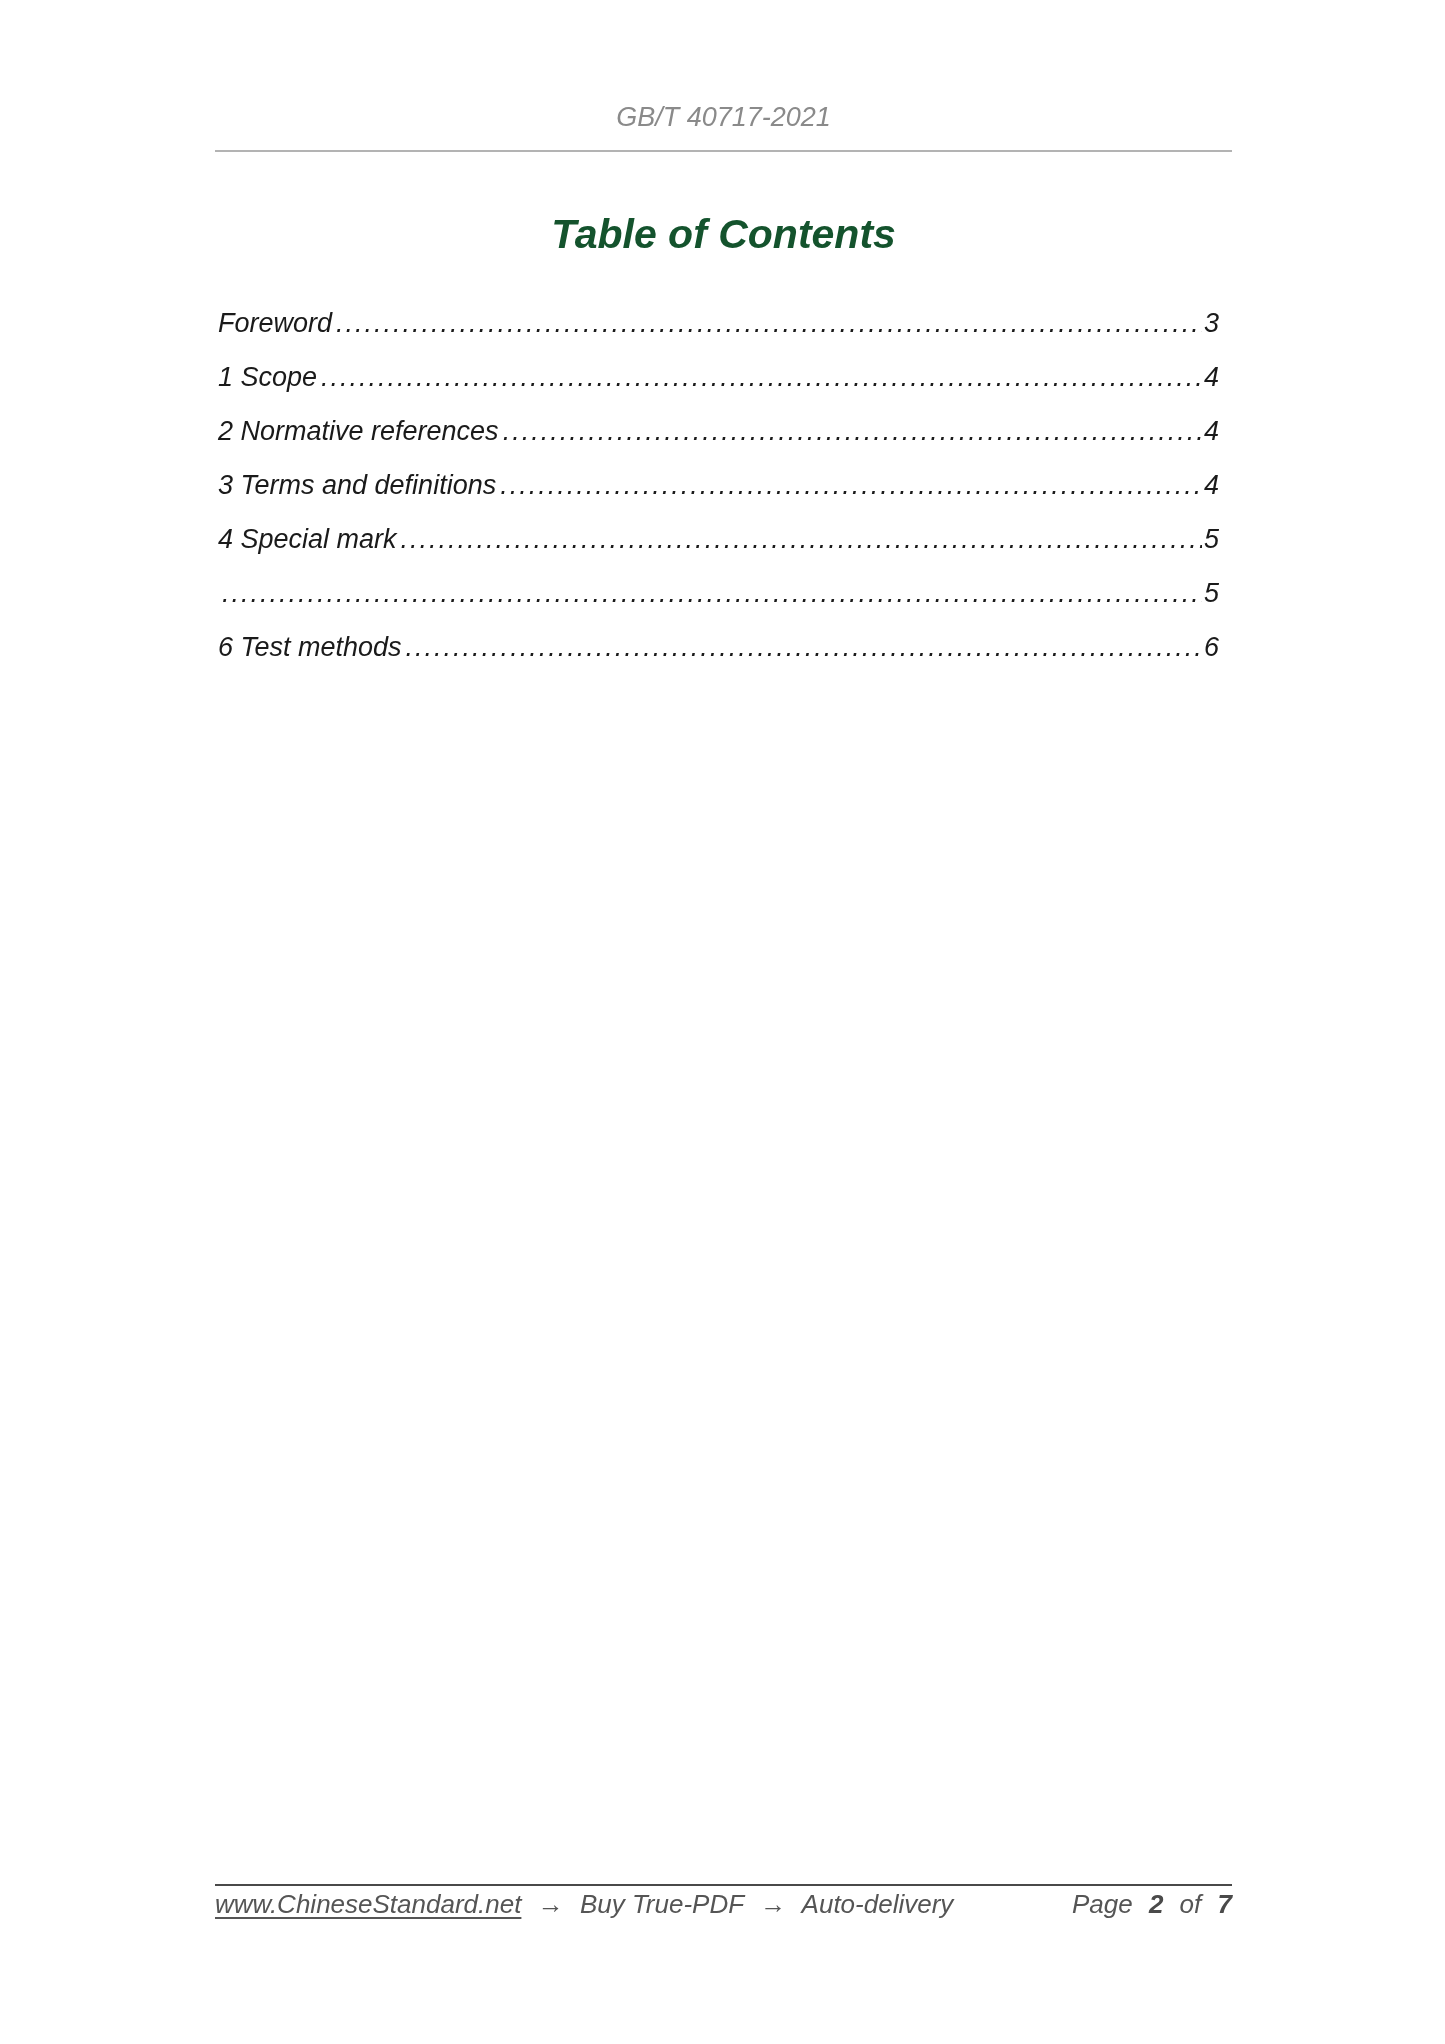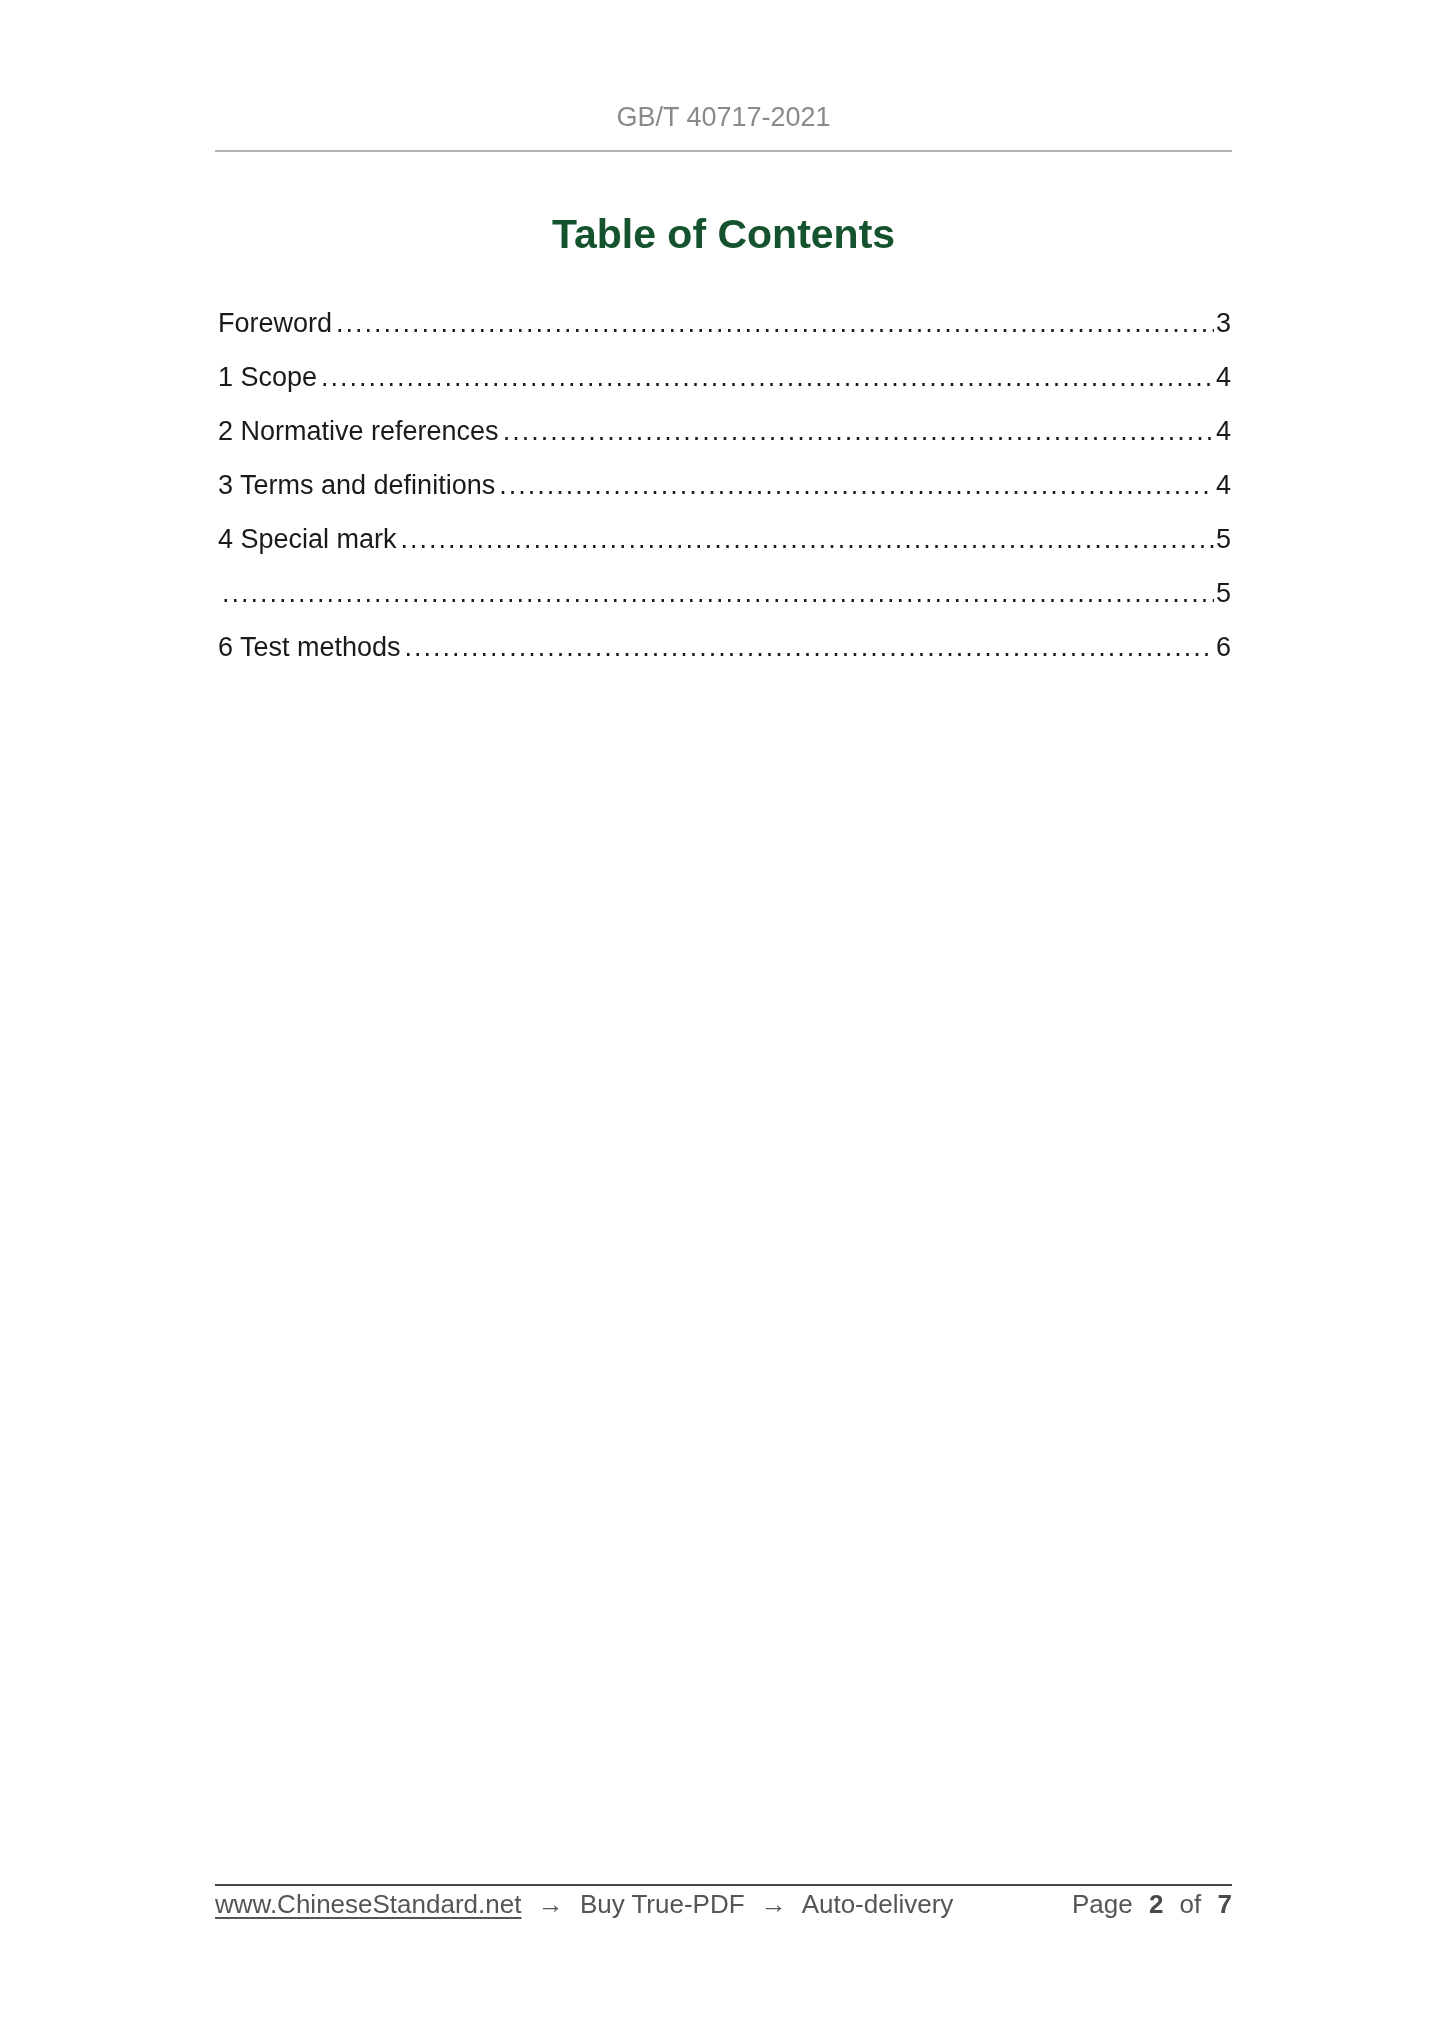--- a/index.html
+++ b/index.html
@@ -3,20 +3,21 @@
 <meta charset="utf-8">
 <style>
   html, body { margin: 0; padding: 0; background: #ffffff; }
   .page {
     position: relative;
     width: 1445px;
     height: 2044px;
     background: #ffffff;
     font-family: "Liberation Sans", sans-serif;
     overflow: hidden;
+    font-style: italic;
   }
   
   .page-header {
     position: absolute;
     top: 0;
     left: 215px;
     right: 213px;
   }
   .header-text {
     margin-top: 101px;
@@ -40,21 +41,21 @@
     font-size: 41px;
     line-height: 48px;
     font-weight: bold;
     color: #14532d;
   }
   
   .toc-list {
     position: absolute;
     top: 296px;
     left: 218px;
-    right: 214px;
+    right: 226px;
   }
   .toc-row {
     display: flex;
     align-items: baseline;
     height: 54px;
     line-height: 54px;
     font-size: 27px;
     color: #1a1a1a;
     white-space: nowrap;
   }

